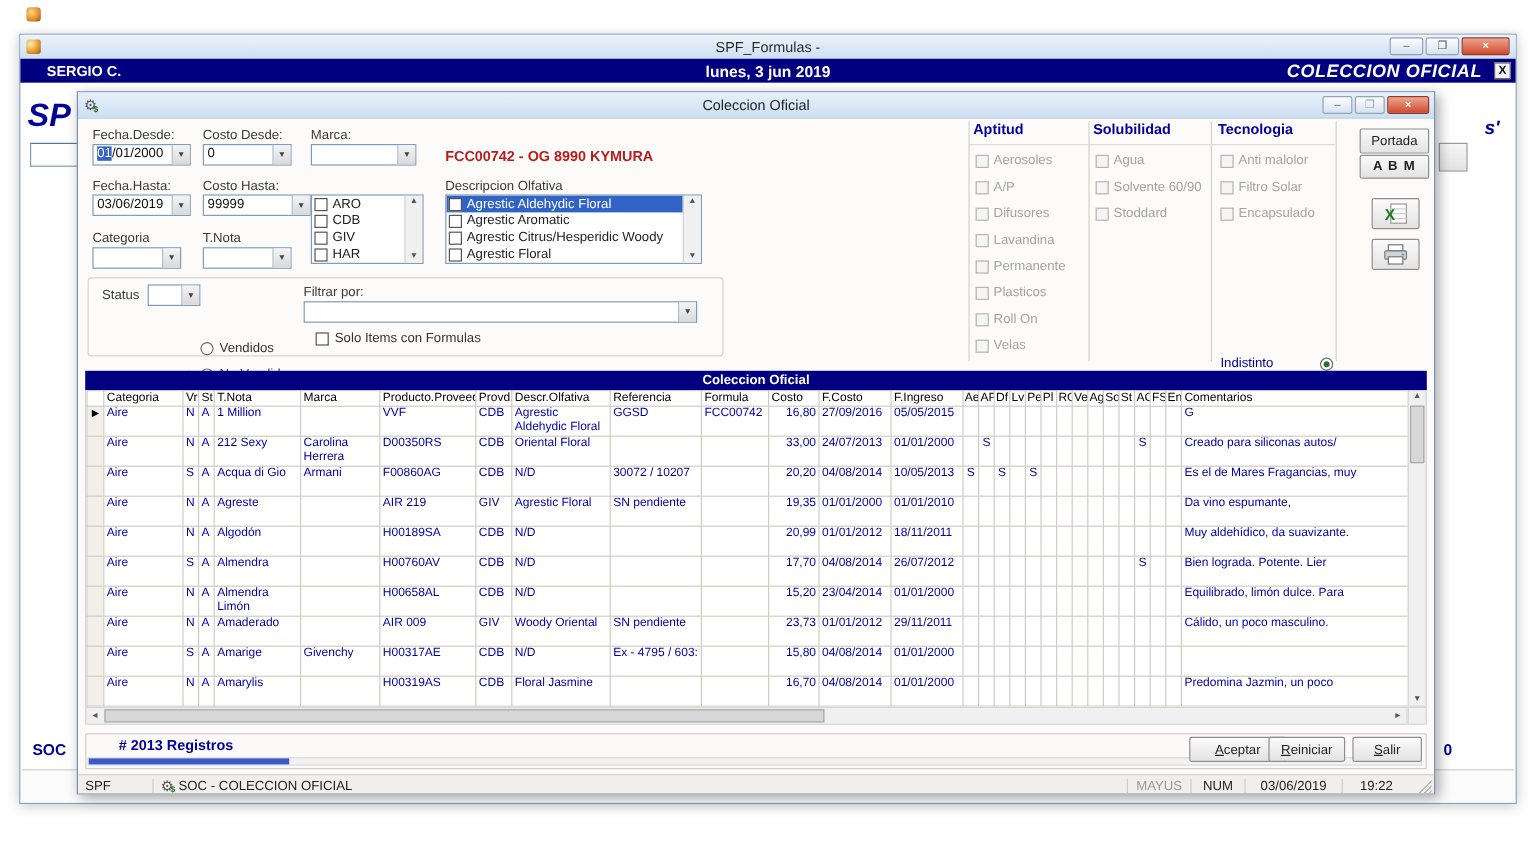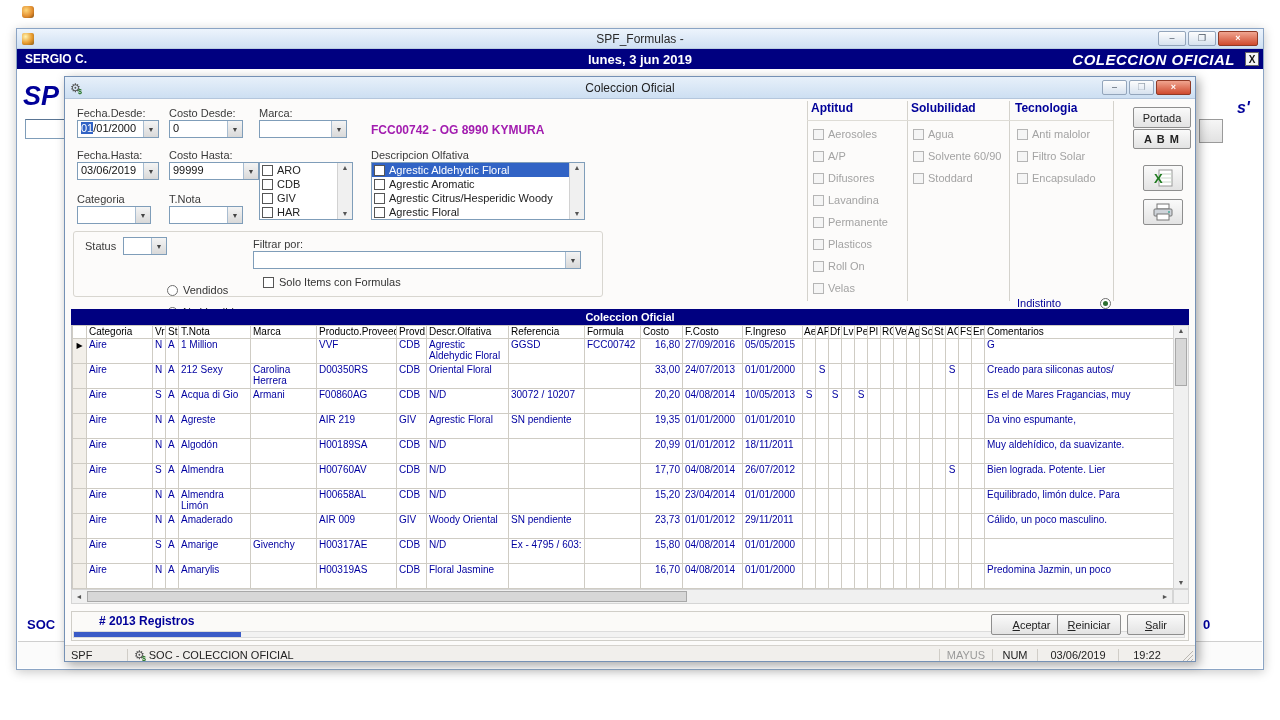--- a/index.html
+++ b/index.html
@@ -23,21 +23,21 @@
   .title-center { position:absolute; left:0; right:0; text-align:center; pointer-events:none; }
   .capbtns { margin-left:auto; display:flex; gap:2px; padding-right:5px; }
   .cap-btn { width:28px; height:15px; border:1px solid #93a5bb; border-radius:2px;
     background:linear-gradient(#fdfdfd,#d7e2ef); display:flex; align-items:center; justify-content:center;
     font-size:9px; color:#44505e; line-height:1; }
   .cap-btn.close { width:40px; background:linear-gradient(#f0a590,#cf4a2e); border-color:#8f3a26; color:#fff; font-weight:bold; }
   .cap-btn.dim { color:#9aa5b1; }
 
   .menubar { position:absolute; left:0; top:20px; right:0; height:20px; background:#000080;
     display:flex; align-items:center; color:#fff; }
-  .mb-user { font-size:12px; font-weight:bold; padding-left:8px; }
+  .mb-user { font-size:12px; font-weight:bold; padding-left:22px; }
   .mb-date { position:absolute; left:0; right:0; text-align:center; font-size:13px; font-weight:bold; pointer-events:none; }
   .mb-right { margin-left:auto; display:flex; align-items:center; gap:10px; padding-right:4px; }
   .mb-col { font-size:15px; font-weight:bold; font-style:italic; letter-spacing:.5px; }
   .mb-x { width:14px; height:14px; background:#f4f4f4; border:1px solid #666; color:#111;
     font-size:10px; font-weight:bold; display:flex; align-items:center; justify-content:center; }
 
   .win-client { position:absolute; left:1px; right:1px; top:40px; bottom:1px; background:#fff; overflow:hidden; }
   .bg-heading { position:absolute; left:5px; top:12px; font-size:27px; font-weight:bold; font-style:italic; color:#000099; }
   .bg-tail { position:absolute; left:1219px; top:30px; font-size:16px; font-weight:bold; font-style:italic; color:#000099; }
   .bg-input { position:absolute; left:7px; top:50px; width:42px; height:20px; background:#fff;
@@ -57,21 +57,21 @@
   .gear { font-size:12px; color:#555; margin-left:5px; position:relative; line-height:1; flex:none; }
   .gear i { position:absolute; font-size:7px; font-style:normal; color:#1b6e1b; left:8px; top:6px; font-weight:bold; }
   .dlg-title { position:absolute; left:0; right:0; text-align:center; font-size:12px; color:#222; pointer-events:none; }
   .dlg-caps { margin-left:auto; display:flex; gap:2px; padding-right:4px; }
   .cap-btn.sm { width:25px; height:15px; }
   .cap-btn.sm.close { width:35px; }
 
   .dlg-content { position:absolute; left:0; top:22px; right:0; bottom:0; background:#fcfbfa; overflow:hidden; }
 
   .f-label { position:absolute; font-size:11px; color:#3a3a3a; white-space:nowrap; }
-  .blue-strong { position:absolute; font-size:12px; font-weight:bold; color:#a21caf; white-space:nowrap; }
+  .blue-strong { position:absolute; font-size:12px; font-weight:bold; color:#b91c1c; white-space:nowrap; }
 
   .combo { position:absolute; height:18px; border:1px solid #7f9db9; background:#fff; display:flex; }
   .cval { flex:1; font-size:11px; color:#111; padding:1px 3px; overflow:hidden; white-space:nowrap; }
   .cbtn { width:15px; flex:none; background:linear-gradient(#f4f4f4,#d9d9d9); border-left:1px solid #a9bdd1;
     font-size:7px; color:#444; display:flex; align-items:center; justify-content:center; }
   .hl { background:#3163c5; color:#fff; }
 
   .cblist { position:absolute; border:1px solid #7f9db9; background:#fff; overflow:hidden; }
   .cblist .items { position:absolute; left:0; top:0; right:15px; bottom:0; }
   .cbitem { display:flex; align-items:center; gap:4px; height:14px; font-size:11px; color:#222; padding:0 2px; white-space:nowrap; overflow:hidden; }

